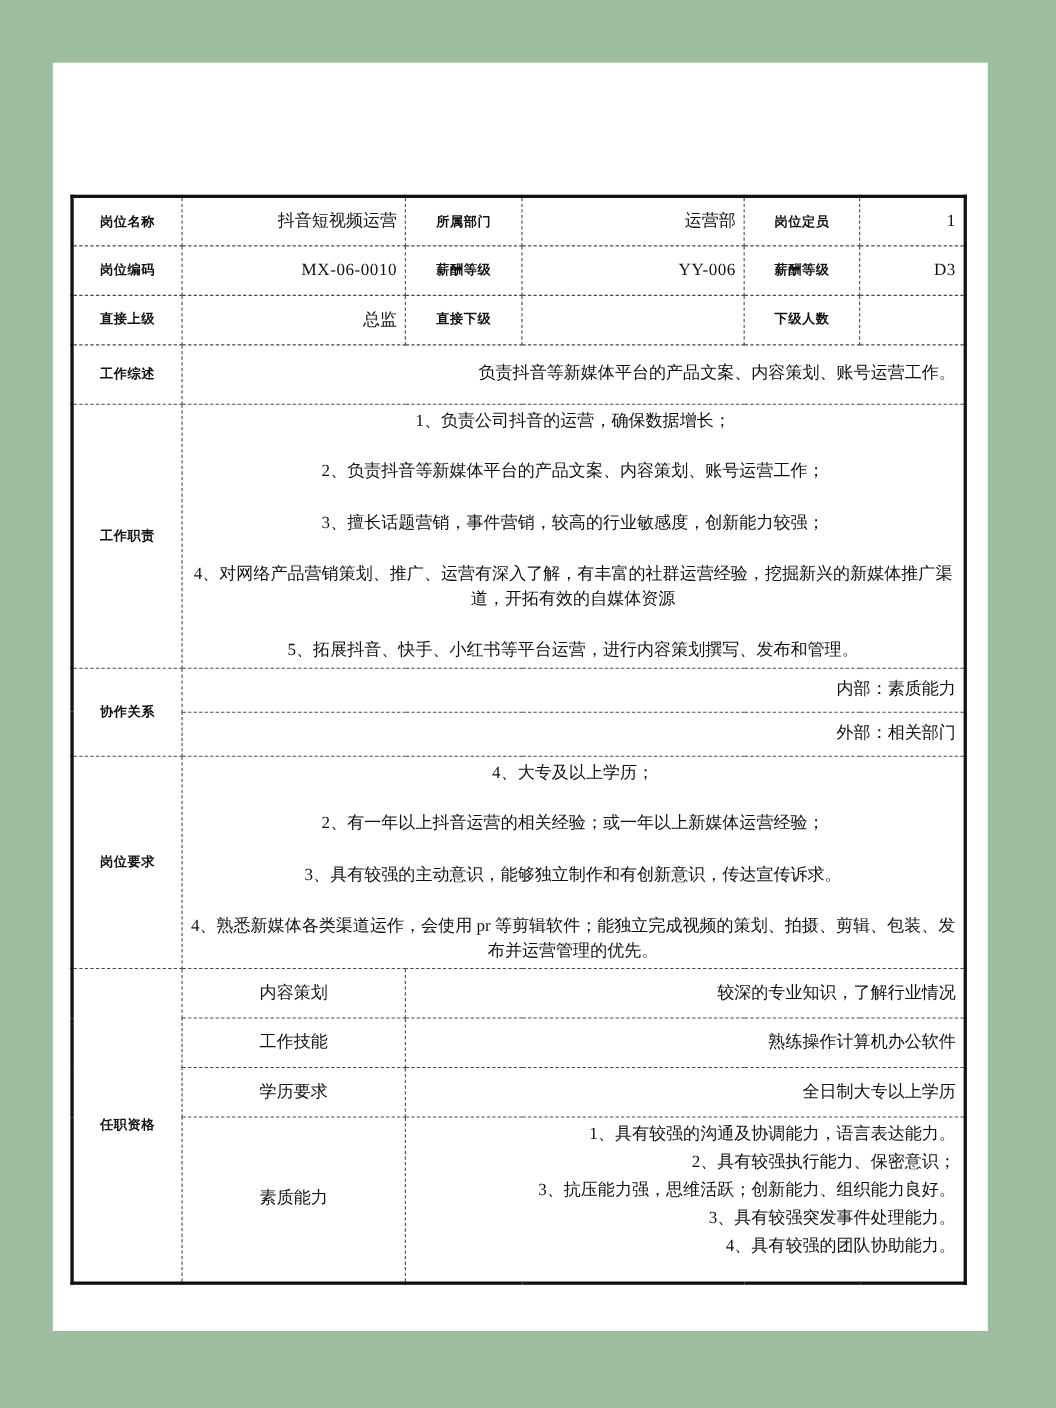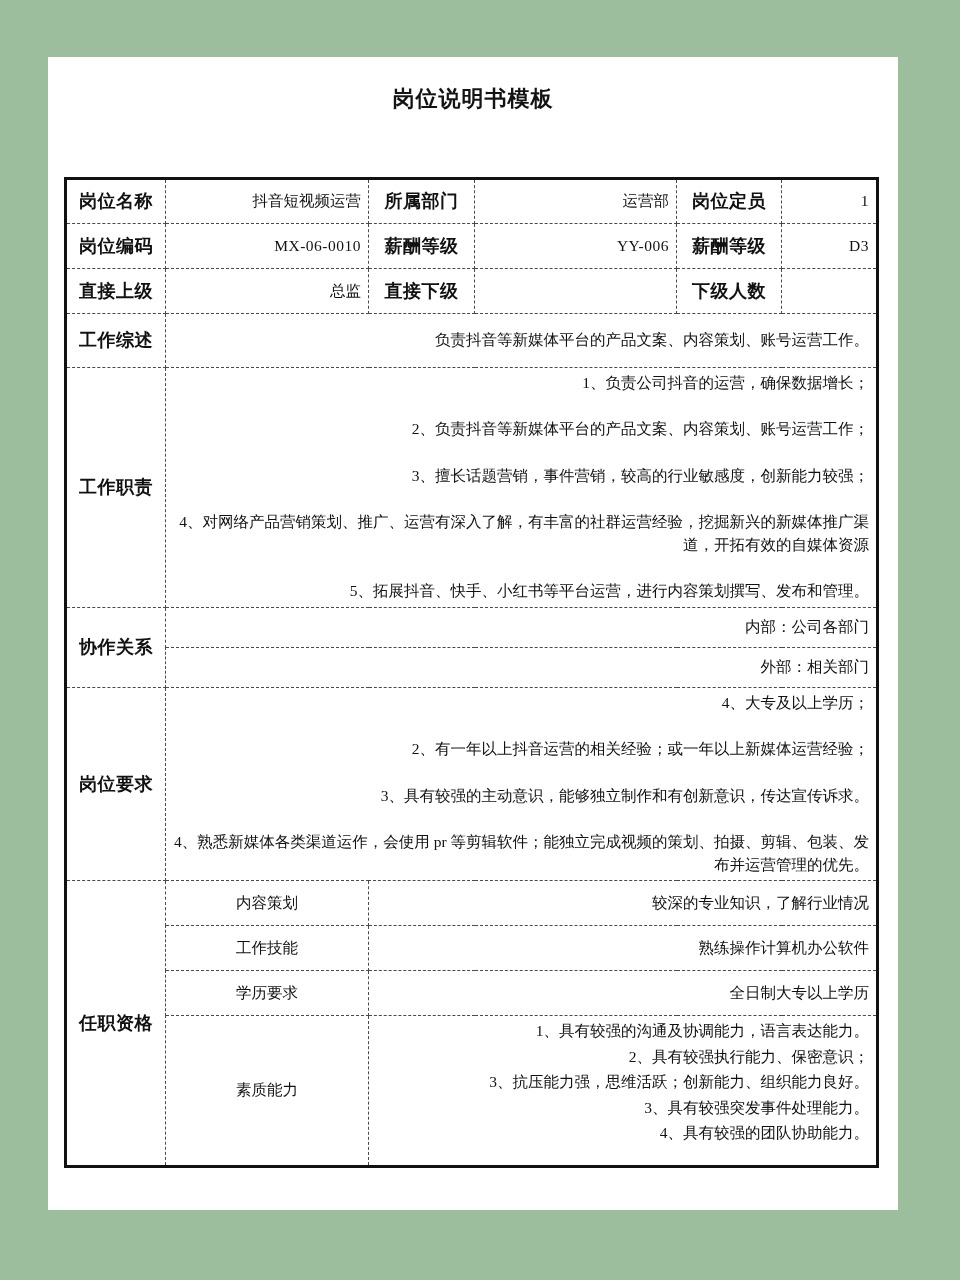--- a/index.html
+++ b/index.html
@@ -56,42 +56,42 @@
     border: 1px dashed #4a4a4a;
     padding: 4px 7px;
     vertical-align: middle;
     box-sizing: border-box;
   }
 
   
   .lbl {
     font-weight: bold;
     text-align: center;
-    font-size: 18px;
+    font-size: 12px;
     letter-spacing: 0.5px;
     white-space: nowrap;
   }
   
   .sublbl {
     text-align: center;
     font-size: 15.5px;
     white-space: nowrap;
   }
   .val-c { text-align: right; }
   .val-l { text-align: right; }
 
   
   .hrow td { height: 45px; }
 
   
   .srow td { height: 54px; }
 
   
   .para-cell {
-    text-align: right;
+    text-align: center;
     padding-top: 9px;
     padding-bottom: 9px;
     margin-top: 41px;
   }
   .para-cell p {
     margin: 0 0 24px 0;
   }
   .para-cell p:last-child { margin-bottom: 0; }
 
   
@@ -112,21 +112,20 @@
   .qrow td { height: 45px; }
 
   
   .code { font-family: "Liberation Serif", "DejaVu Serif", serif; letter-spacing: 0.5px; }
 </style>
 </head>
 <body>
 
 <div id="page">
 
-  <div id="doc-title">岗位说明书模板</div>
 
   <table id="jd-table">
     <colgroup>
       <col style="width:100px">
       <col style="width:203px">
       <col style="width:106px">
       <col style="width:202px">
       <col style="width:105px">
       <col style="width:96px">
     </colgroup>
@@ -170,21 +169,21 @@
           <p>1、负责公司抖音的运营，确保数据增长；</p>
           <p>2、负责抖音等新媒体平台的产品文案、内容策划、账号运营工作；</p>
           <p>3、擅长话题营销，事件营销，较高的行业敏感度，创新能力较强；</p>
           <p>4、对网络产品营销策划、推广、运营有深入了解，有丰富的社群运营经验，挖掘新兴的新媒体推广渠道，开拓有效的自媒体资源</p>
           <p>5、拓展抖音、快手、小红书等平台运营，进行内容策划撰写、发布和管理。</p>
         </td>
       </tr>
 
       <tr class="corow">
         <td class="lbl" rowspan="2">协作关系</td>
-        <td class="val-l" colspan="5">内部：公司各部门</td>
+        <td class="val-l" colspan="5">内部：素质能力</td>
       </tr>
       <tr class="corow">
         <td class="val-l" colspan="5">外部：相关部门</td>
       </tr>
 
       <tr>
         <td class="lbl">岗位要求</td>
         <td class="para-cell" colspan="5">
           <p>4、大专及以上学历；</p>
           <p>2、有一年以上抖音运营的相关经验；或一年以上新媒体运营经验；</p>

